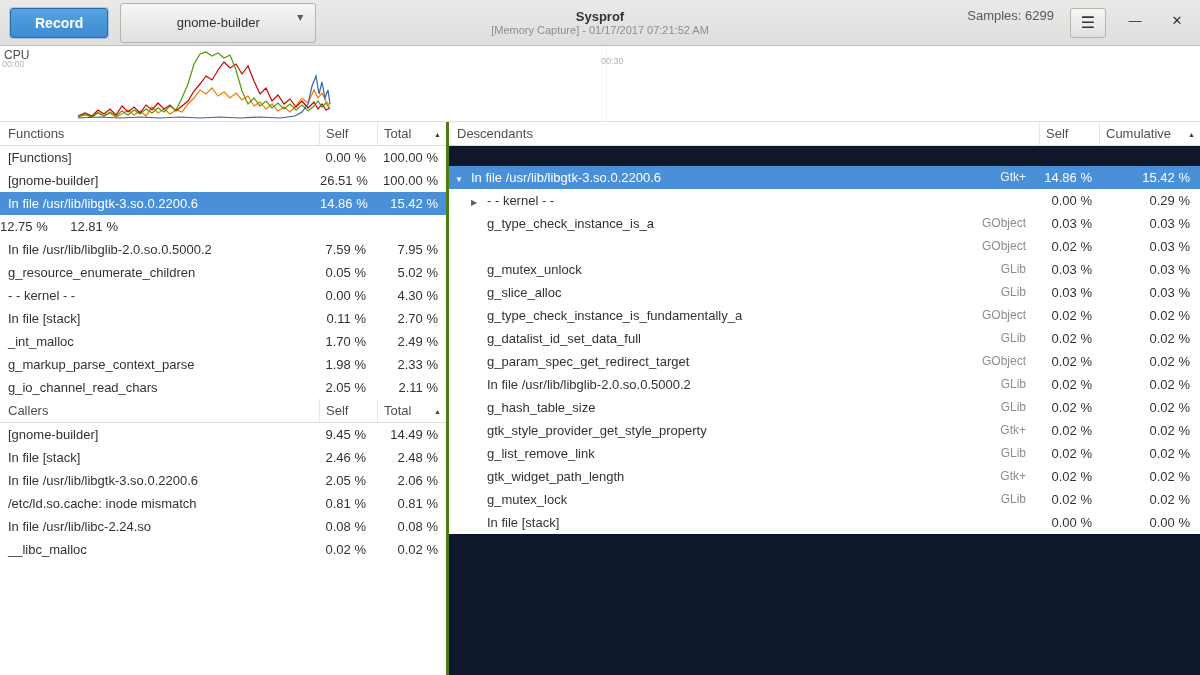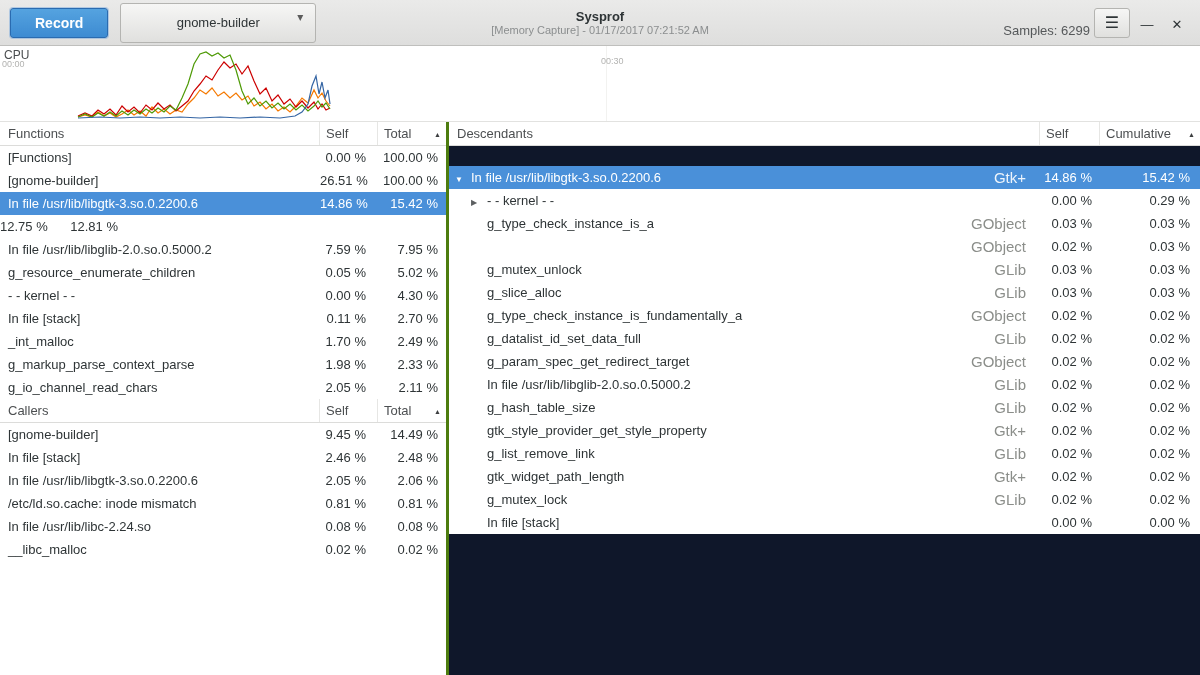--- a/index.html
+++ b/index.html
@@ -27,21 +27,21 @@
     margin-left:12px; height:40px; width:196px; position:relative;
     background:linear-gradient(#f6f6f5,#e0e0de);
     border:1px solid #b4b4b1; border-radius:3px;
     color:#2e3436; font-size:13px;
     display:flex; align-items:center; justify-content:center;
   }
   .combo-arrow { position:absolute; right:12px; top:6px; font-size:12px; color:#5c5c5c; }
   .title-block { position:absolute; left:50%; transform:translateX(-50%); text-align:center; pointer-events:none; }
   .title { font-size:13px; font-weight:bold; color:#2e3436; line-height:15px; }
   .subtitle { font-size:11px; color:#8b8e8f; line-height:13px; }
-  .header-right { margin-left:auto; display:flex; align-items:flex-end; gap:4px; }
+  .header-right { margin-left:auto; display:flex; align-items:flex-start; gap:16px; }
   .samples { font-size:13px; color:#55585a; }
   .menu-btn {
     width:36px; height:30px;
     background:linear-gradient(#f6f6f5,#e0e0de);
     border:1px solid #b4b4b1; border-radius:3px;
     font-size:16px; color:#2e3436; line-height:26px;
   }
   .winctl { width:26px; height:26px; border:none; background:transparent; font-size:13px; color:#2e3436; }
 
   
@@ -67,21 +67,21 @@
   .sort-arrow { position:absolute; right:5px; top:1px; font-size:7px; color:#3c3e40; }
 
   .trow { display:flex; height:23px; flex:0 0 23px; line-height:23px; font-size:13px; color:#2e3436; background:#fff; white-space:nowrap; }
   .trow.selected { background:#4a90d9; color:#fff; }
   .c-name { flex:1; padding:0 8px; overflow:hidden; text-overflow:clip; }
   .c-self { width:58px; flex:0 0 58px; text-align:right; padding-right:12px; }
   .c-total { width:68px; flex:0 0 68px; text-align:right; padding-right:8px; }
 
   .right-col .c-self { width:60px; flex:0 0 60px; padding-right:8px; }
   .c-cum { width:100px; flex:0 0 100px; text-align:right; padding-right:10px; }
-  .c-cat { width:70px; flex:0 0 70px; text-align:right; padding-right:14px; font-size:15px; color:#8b8e8a; }
+  .c-cat { width:70px; flex:0 0 70px; text-align:right; padding-right:14px; font-size:12px; color:#8b8e8a; }
   .trow.selected .c-cat { color:rgba(255,255,255,.9); }
   .expander { display:inline-block; width:16px; font-size:8px; color:#5c5f61; text-align:left; vertical-align:baseline; }
   .trow.selected .expander { color:#fff; }
 </style>
 </head>
 <body>
 
 <div class="window">
 
   <header class="headerbar">

